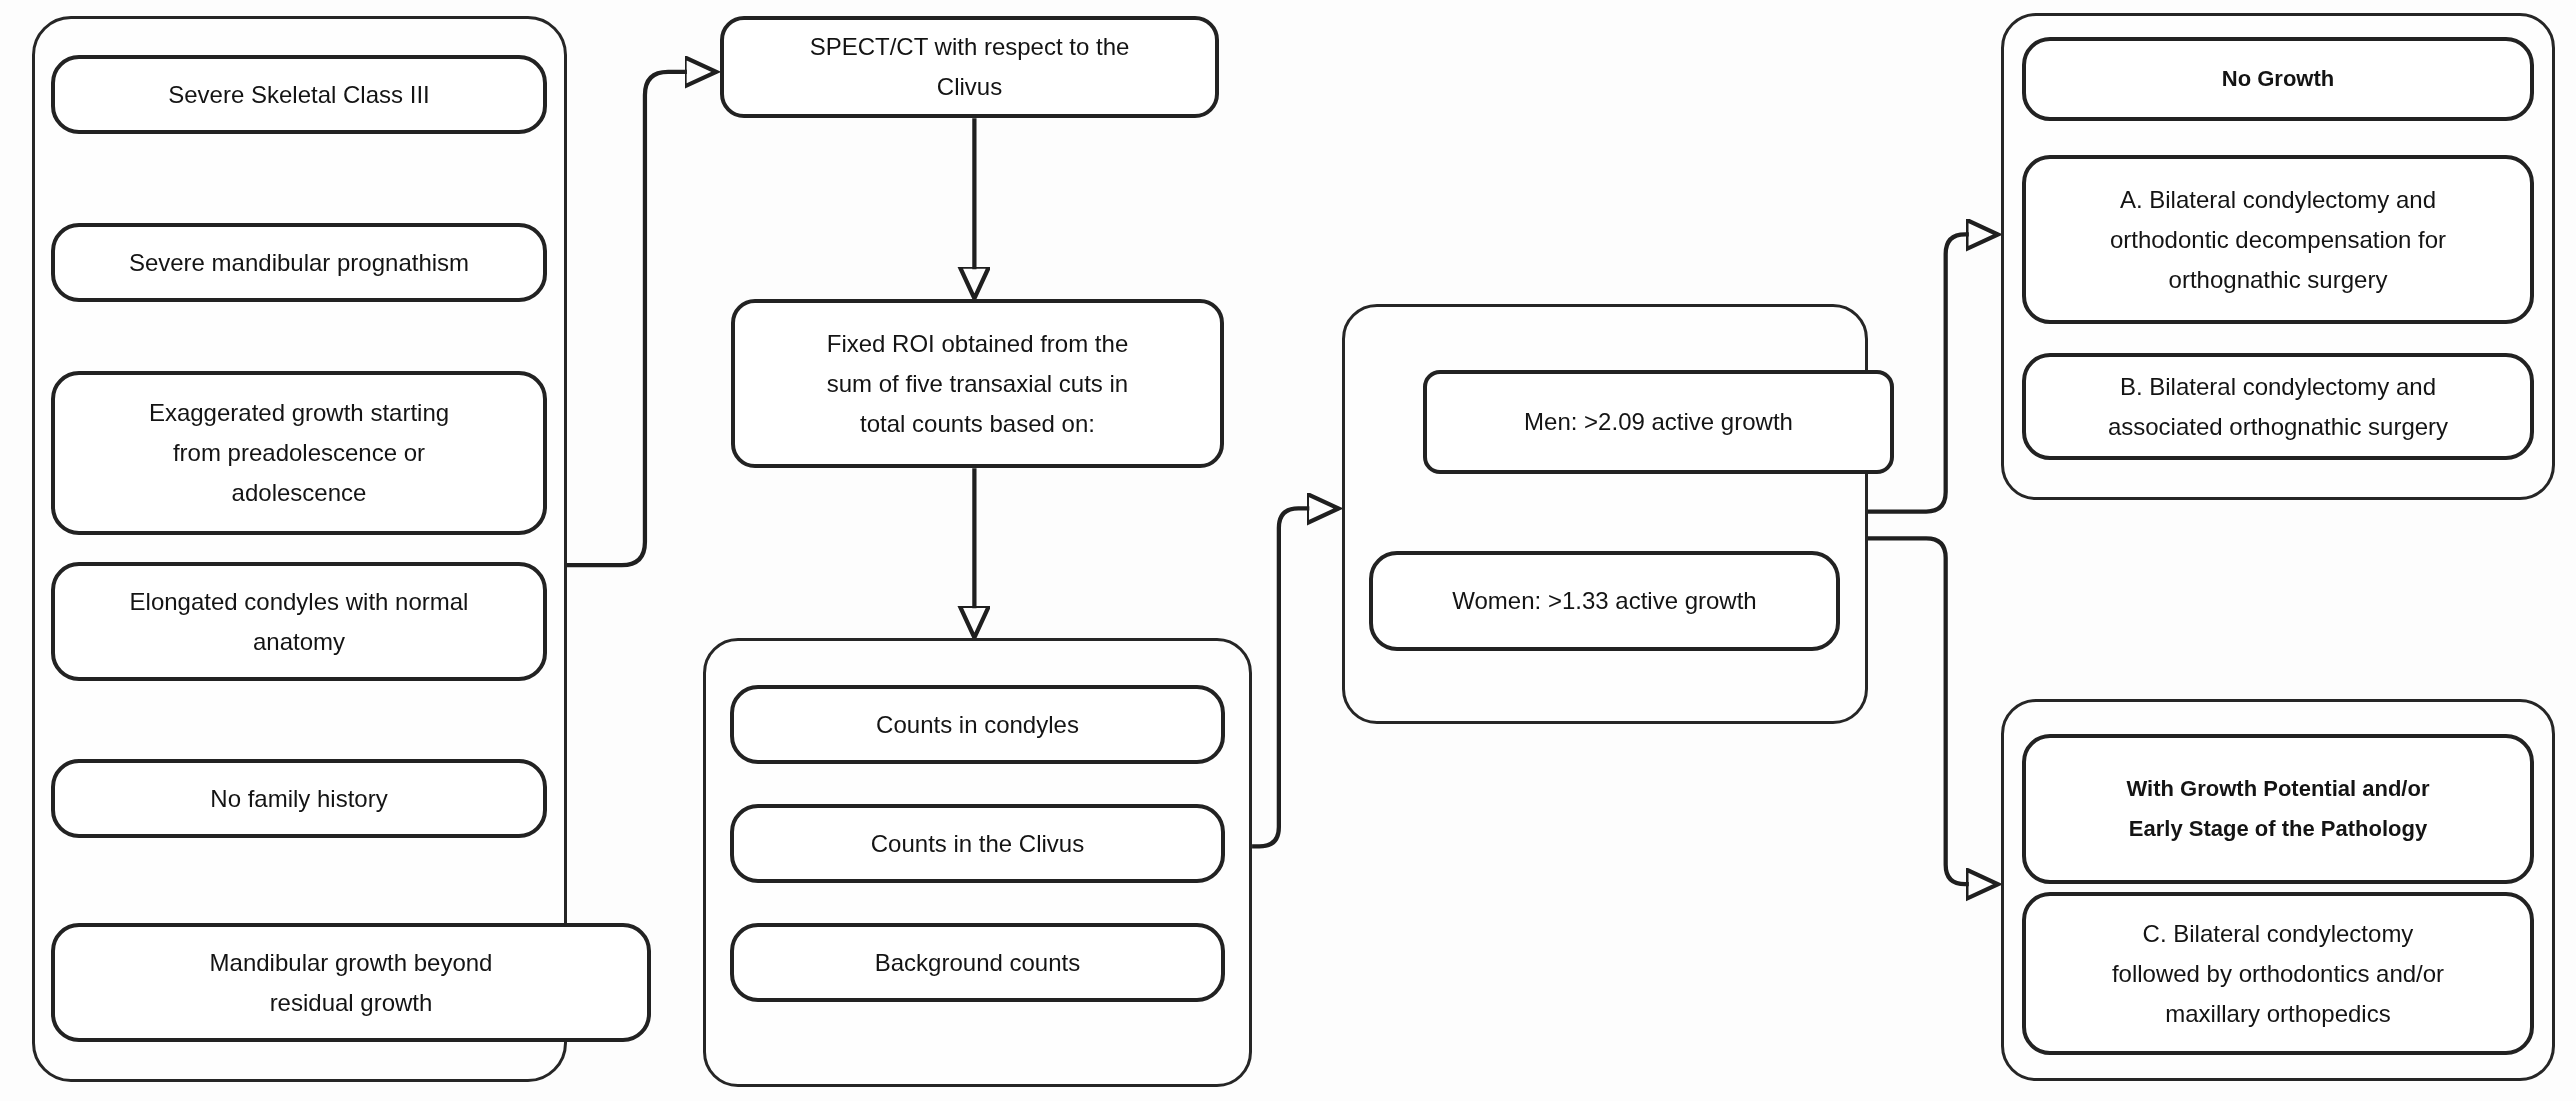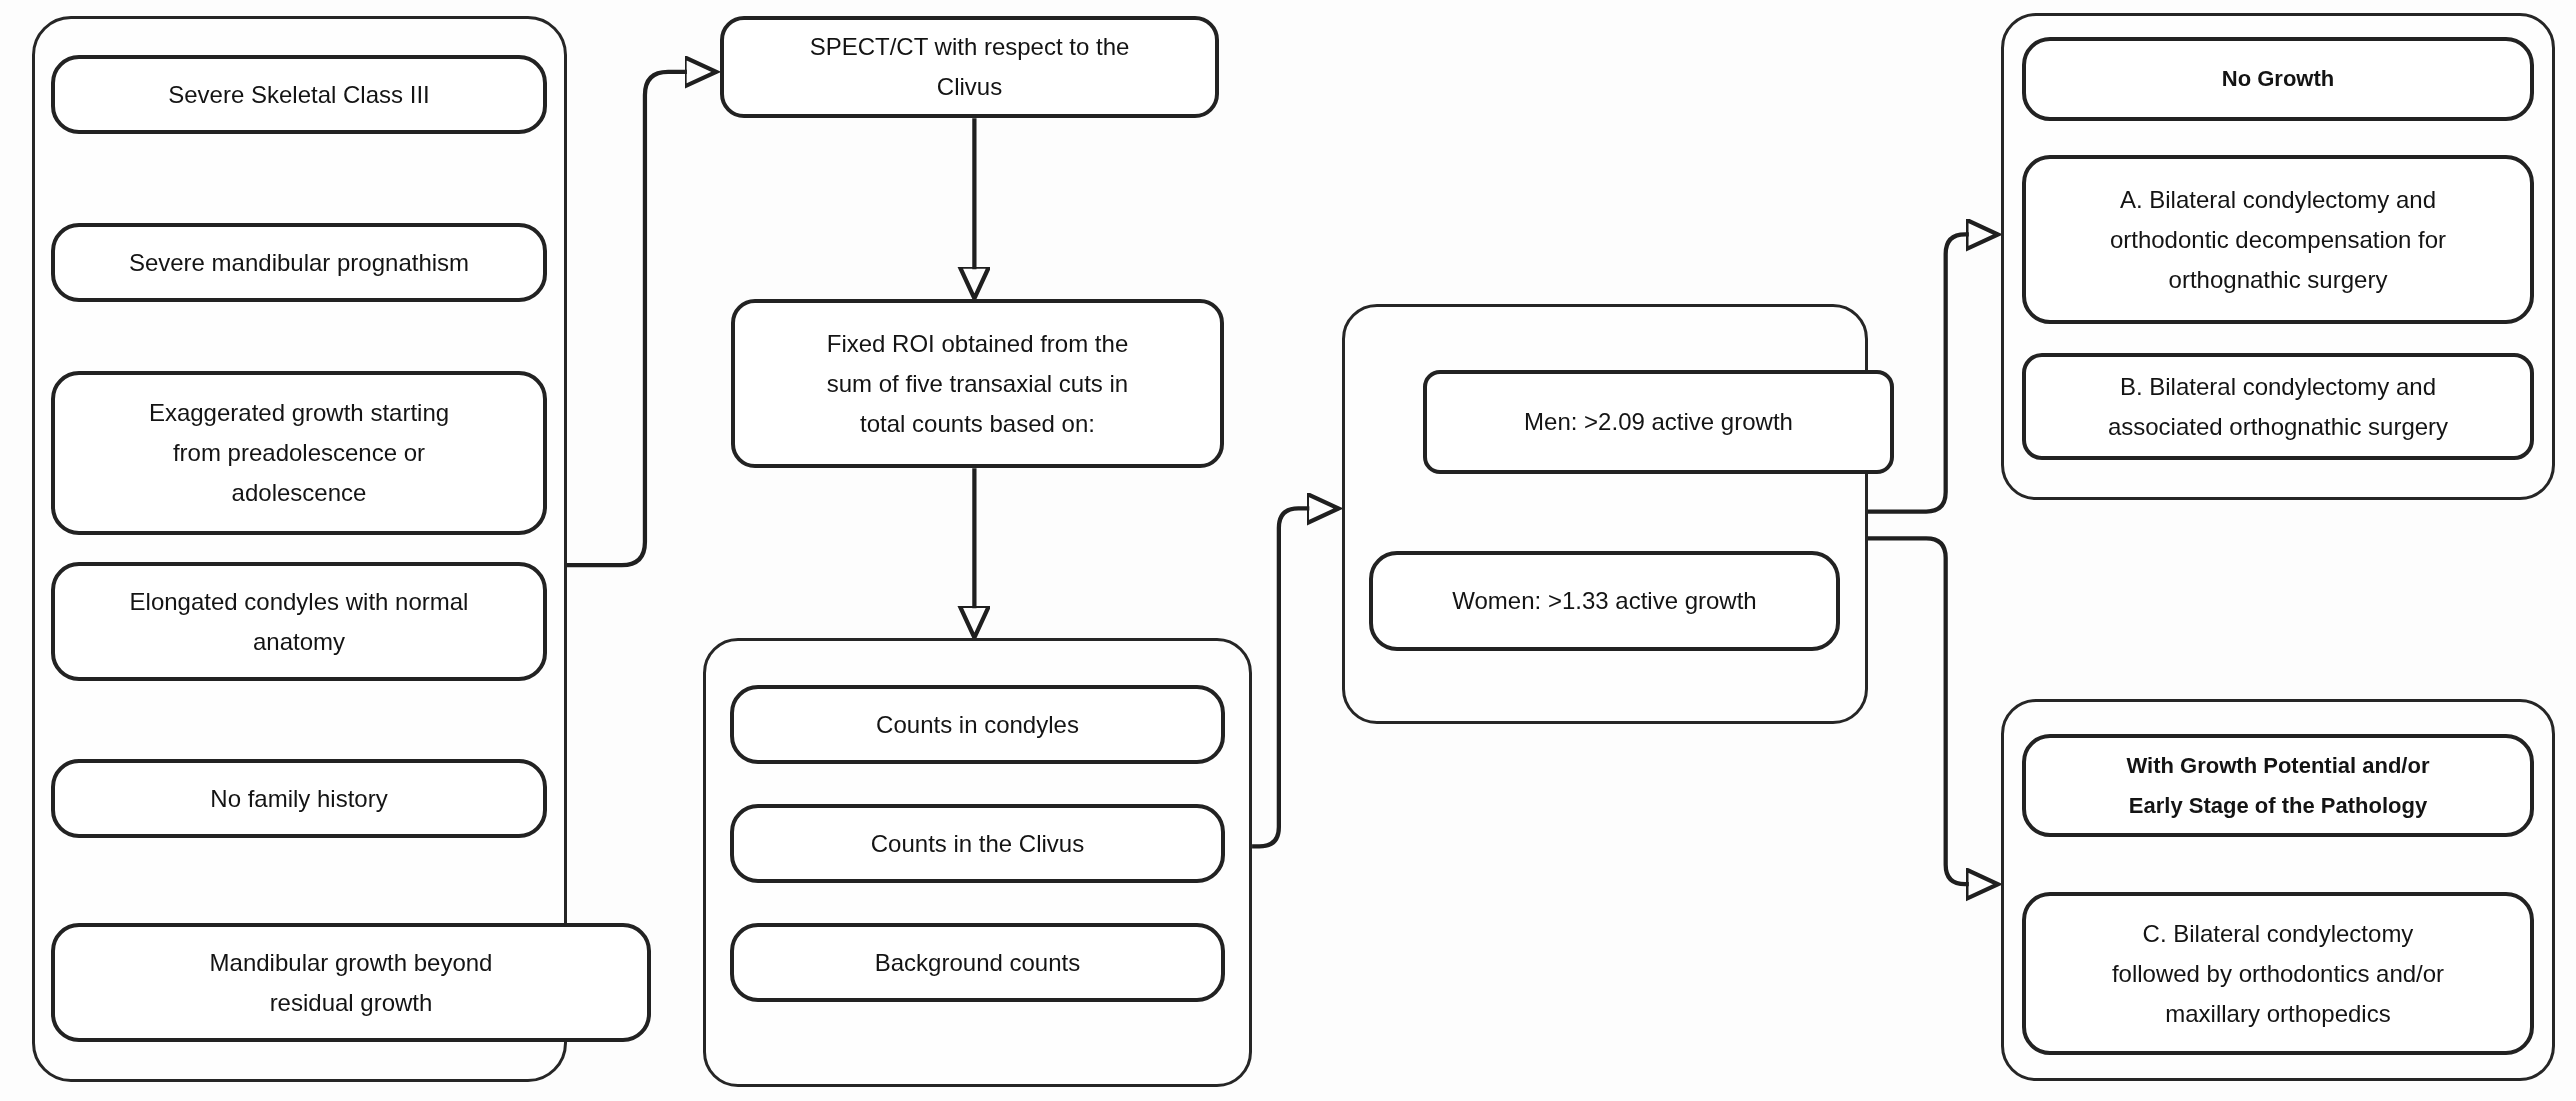--- a/index.html
+++ b/index.html
@@ -103,24 +103,24 @@
 
   <div class="group" style="left:1342px; top:304px; width:526px; height:420px;"></div>
   <div class="node" style="left:1423px; top:370px; width:471px; height:104px;border-radius:17px;">Men: &gt;2.09 active growth</div>
   <div class="node" style="left:1369px; top:551px; width:471px; height:100px;">Women: &gt;1.33 active growth</div>
 
   <div class="group" style="left:2001px; top:13.4px; width:554px; height:487px;"></div>
   <div class="node bold" style="left:2022px; top:37px; width:512px; height:84px;">No Growth</div>
   <div class="node" style="left:2022px; top:155px; width:512px; height:169px;">A. Bilateral condylectomy and
 orthodontic decompensation for
 orthognathic surgery</div>
-  <div class="node" style="left:2022px; top:353px; width:512px; height:107px;border-radius:20px;">B. Bilateral condylectomy and
+  <div class="node" style="left:2022px; top:353px; width:512px; height:107px;">B. Bilateral condylectomy and
 associated orthognathic surgery</div>
 
   <div class="group" style="left:2001px; top:699px; width:554px; height:382px;"></div>
-  <div class="node bold" style="left:2022px; top:734px; width:512px; height:103px;">With Growth Potential and/or
+  <div class="node bold" style="left:2022px; top:734px; width:512px; height:150px;">With Growth Potential and/or
 Early Stage of the Pathology</div>
   <div class="node" style="left:2022px; top:892px; width:512px; height:163px;">C. Bilateral condylectomy
 followed by orthodontics and/or
 maxillary orthopedics</div>
 
 </div>
 
 
 </body></html>

